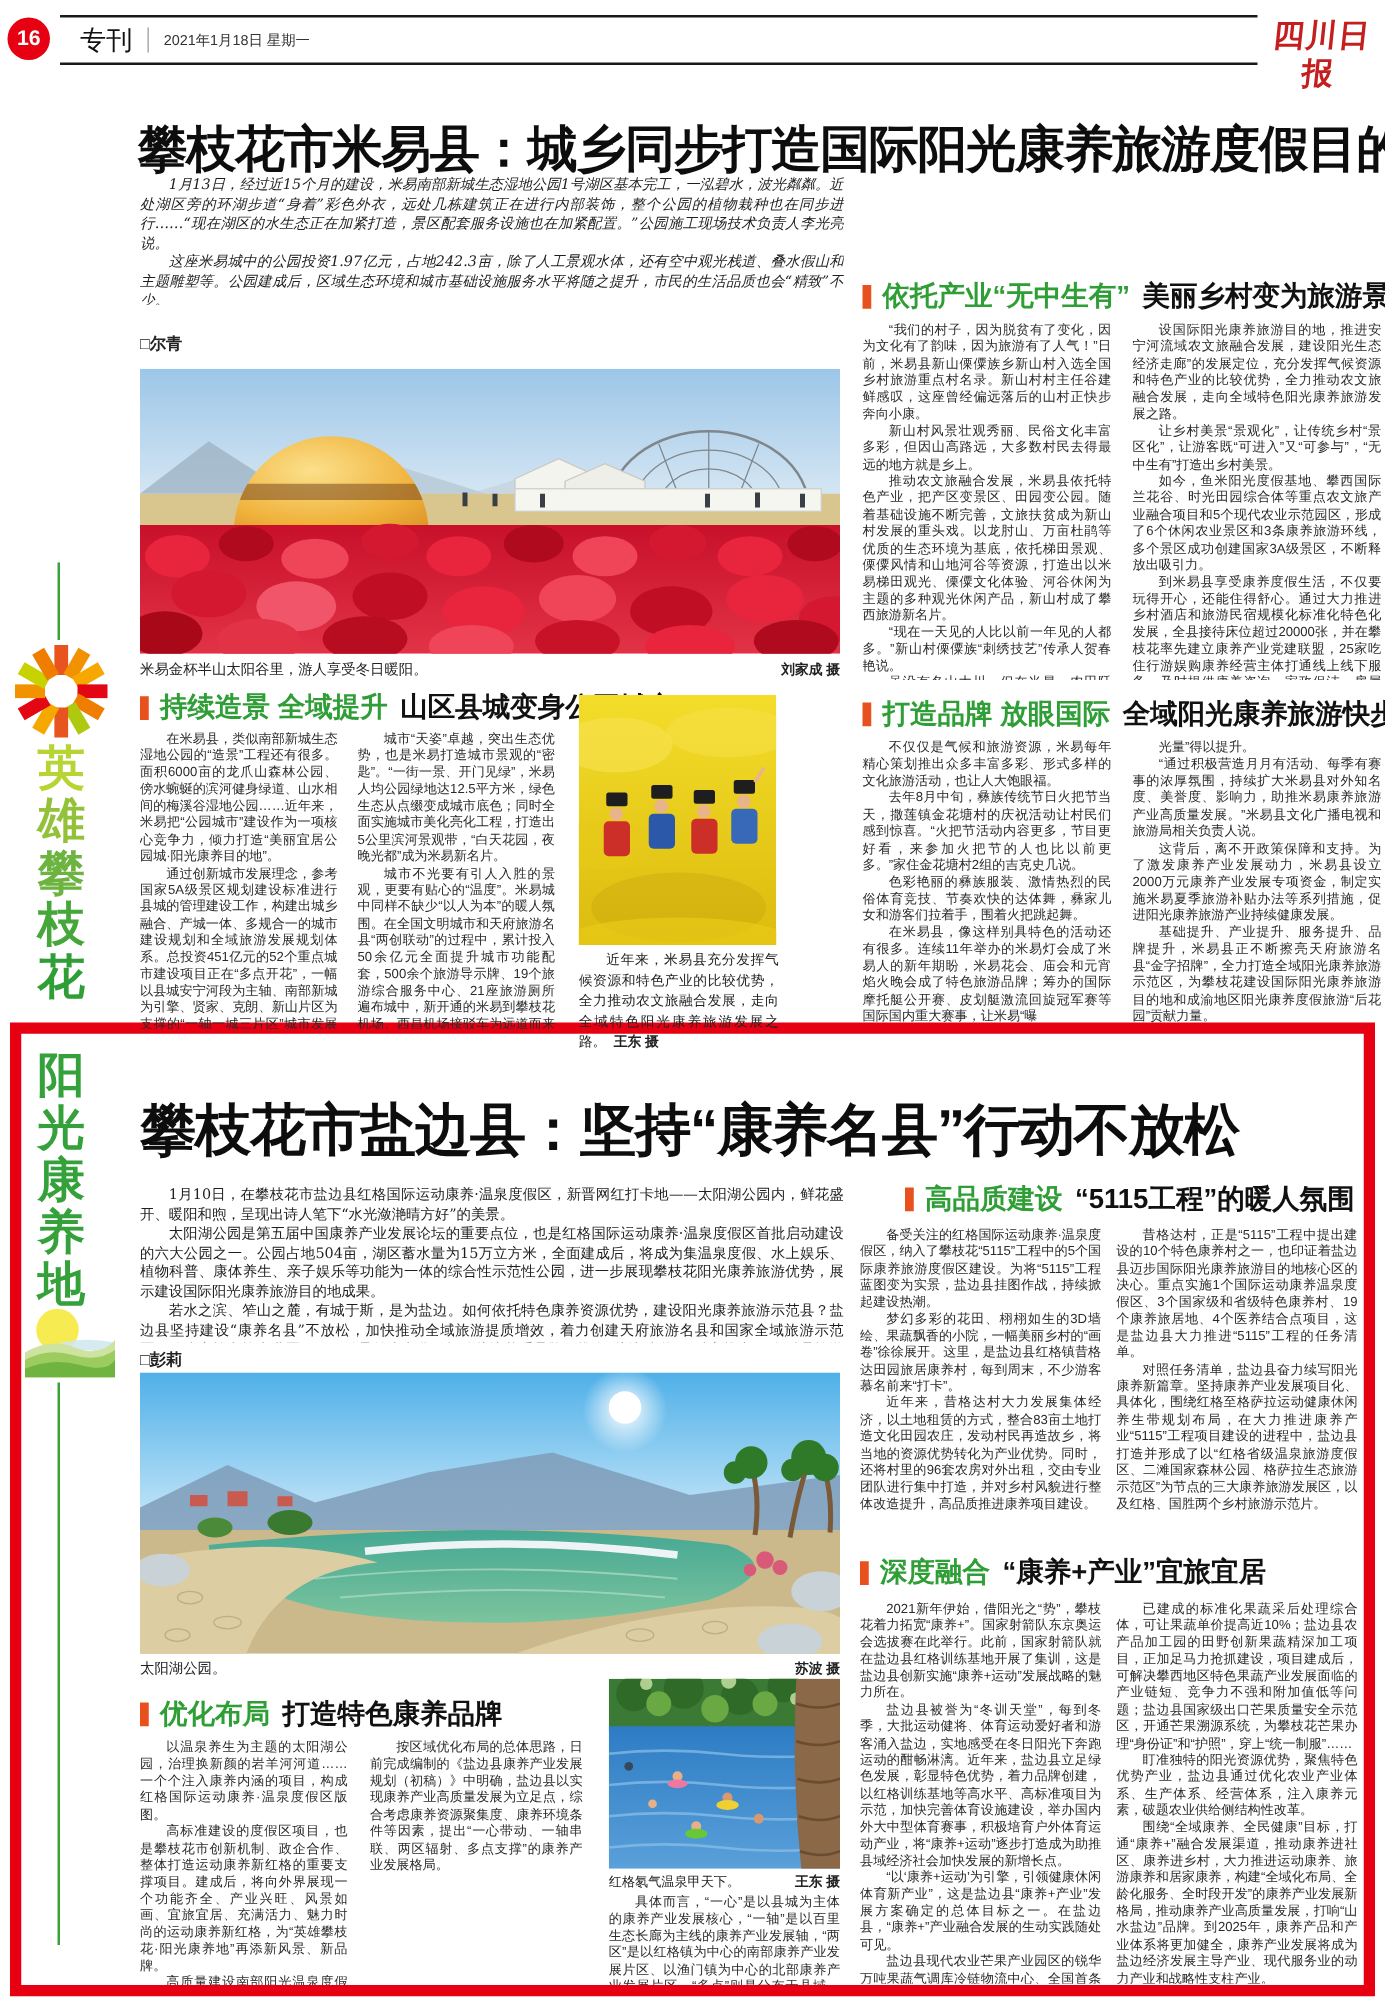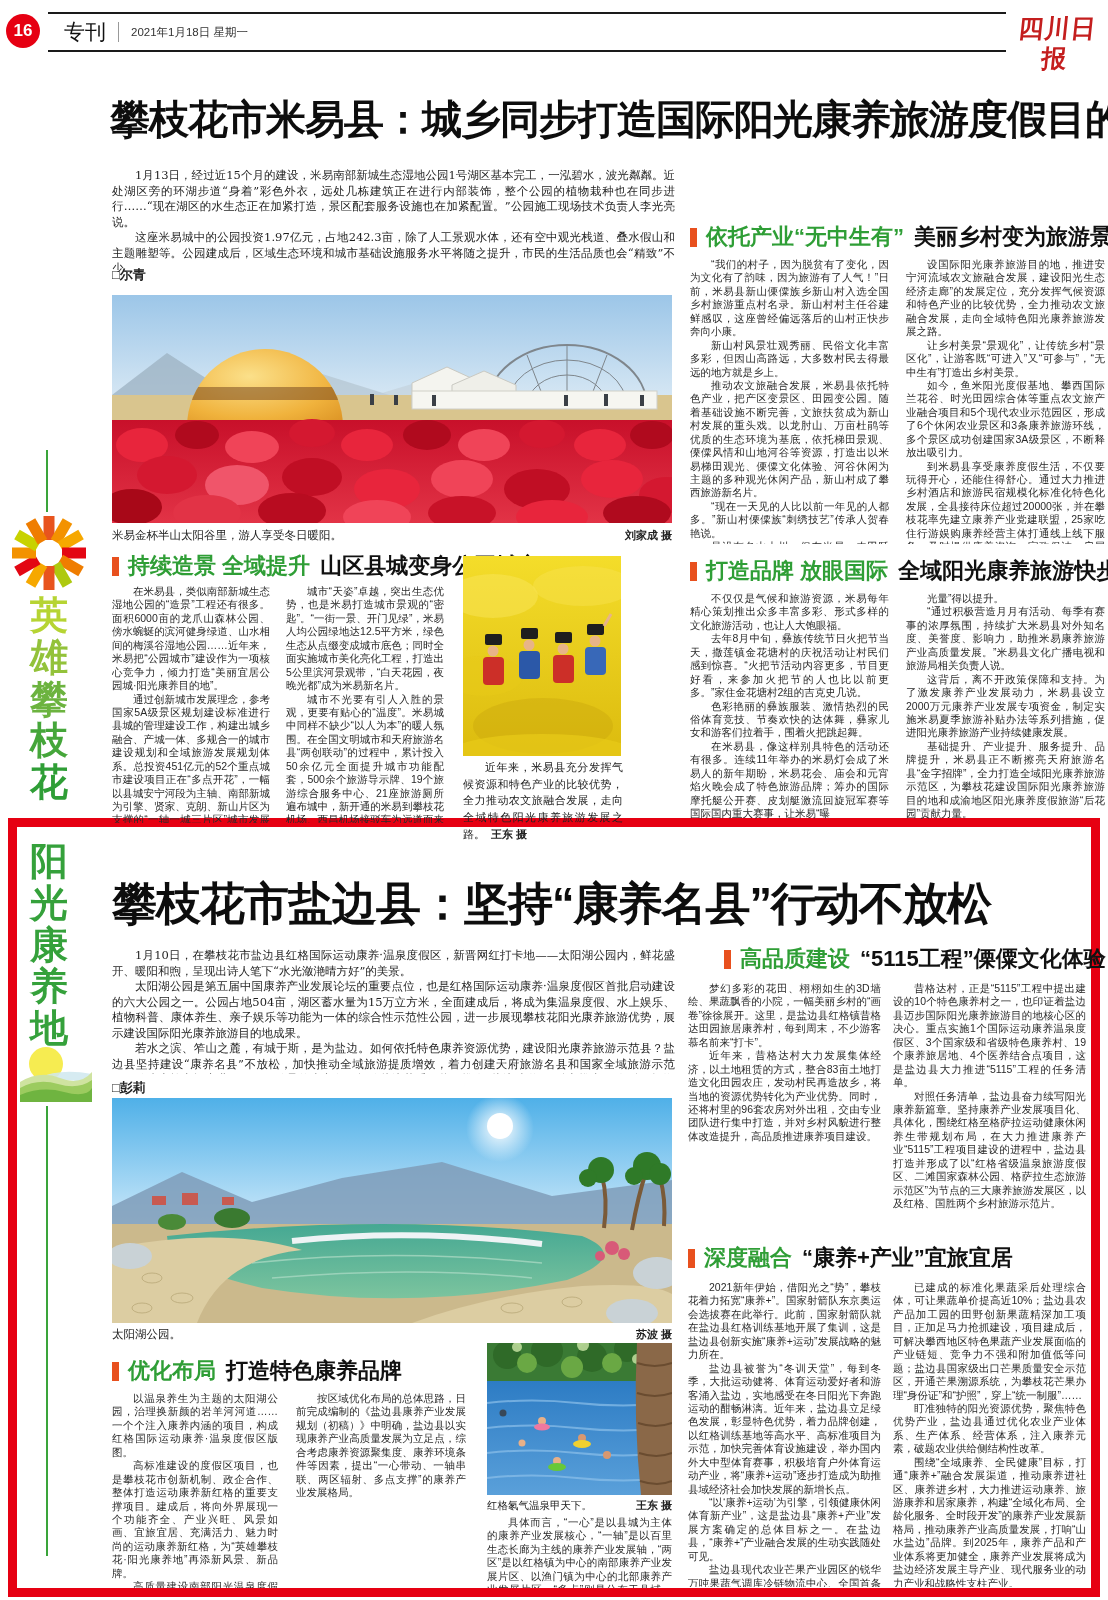--- a/index.html
+++ b/index.html
@@ -116,21 +116,21 @@
   <path d="M0,40 Q20,28 40,36 T72,30 L72,60 L0,60 Z" fill="#cfe3a0"></path>
   <path d="M0,46 Q18,36 38,42 T72,38 L72,60 L0,60 Z" fill="#9ccb5f"></path>
   <path d="M0,53 Q22,44 44,50 T72,46 L72,60 L0,60 Z" fill="#6fb440"></path>
 </svg>
 <div class="abs vline" style="left:46px; top:1106px; height:450px;"></div>
 
 <div class="abs redbox"></div>
 
 <h1 class="abs headline1">攀枝花市米易县：城乡同步打造国际阳光康养旅游度假目的地</h1>
 
-<div class="abs intro" style="left:112px; top:168px; width:563px; height:104px; overflow:hidden;">
+<div class="abs intro" style="left:112px; top:140px; width:563px; height:104px; overflow:hidden;font-style:italic;">
     <p>1月13日，经过近15个月的建设，米易南部新城生态湿地公园1号湖区基本完工，一泓碧水，波光粼粼。近处湖区旁的环湖步道“身着”彩色外衣，远处几栋建筑正在进行内部装饰，整个公园的植物栽种也在同步进行……“现在湖区的水生态正在加紧打造，景区配套服务设施也在加紧配置。”公园施工现场技术负责人李光亮说。</p>
     <p>这座米易城中的公园投资1.97亿元，占地242.3亩，除了人工景观水体，还有空中观光栈道、叠水假山和主题雕塑等。公园建成后，区域生态环境和城市基础设施服务水平将随之提升，市民的生活品质也会“精致”不少。</p>
   </div>
 <div class="abs byline" style="left:112px; top:266px;">□尔青</div>
 
 <svg class="abs photo" style="left:112px; top:295px;" width="560" height="228" viewBox="0 0 560 228">
   <defs>
     <linearGradient id="sky1" x1="0" y1="0" x2="0" y2="1">
       <stop offset="0" stop-color="#9cc6e8"></stop>
         <stop offset="1" stop-color="#e6f0f7"></stop>
@@ -437,23 +437,24 @@
   <span>红格氡气温泉甲天下。</span>
   <span class="credit">王东 摄</span>
 </div>
 <div class="abs bcol" style="left:487px; top:1516px; width:185px; height:72px;">
     <p>具体而言，“一心”是以县城为主体的康养产业发展核心，“一轴”是以百里生态长廊为主线的康养产业发展轴，“两区”是以红格镇为中心的南部康养产业发展片区、以渔门镇为中心的北部康养产业发展片区，“多点”则是分布于县域、全面支撑康养产业发展的重大项目点。</p>
   </div>
 
 <div class="abs sec-head" style="left:688px; top:944px;padding-left:36px;">
   <span class="bar"></span>
   <span class="tag">高品质建设</span>
-  <span class="ttl">“5115工程”傈僳文化体验</span>
+  <span class="ttl">“5115工程”的暖人氛围</span>
 </div>
 <div class="abs bcol" style="left:688px; top:982px; width:193px; height:253px;">
+    <p>备受关注的红格国际运动康养·温泉度假区，纳入了攀枝花“5115”工程中的5个国际康养旅游度假区建设。为将“5115”工程蓝图变为实景，盐边县挂图作战，持续掀起建设热潮。</p>
     <p>梦幻多彩的花田、栩栩如生的3D墙绘、果蔬飘香的小院，一幅美丽乡村的“画卷”徐徐展开。这里，是盐边县红格镇昔格达田园旅居康养村，每到周末，不少游客慕名前来“打卡”。</p>
     <p>近年来，昔格达村大力发展集体经济，以土地租赁的方式，整合83亩土地打造文化田园农庄，发动村民再造故乡，将当地的资源优势转化为产业优势。同时，还将村里的96套农房对外出租，交由专业团队进行集中打造，并对乡村风貌进行整体改造提升，高品质推进康养项目建设。</p>
   </div>
 <div class="abs bcol" style="left:893px; top:982px; width:193px; height:253px;">
     <p>昔格达村，正是“5115”工程中提出建设的10个特色康养村之一，也印证着盐边县迈步国际阳光康养旅游目的地核心区的决心。重点实施1个国际运动康养温泉度假区、3个国家级和省级特色康养村、19个康养旅居地、4个医养结合点项目，这是盐边县大力推进“5115”工程的任务清单。</p>
     <p>对照任务清单，盐边县奋力续写阳光康养新篇章。坚持康养产业发展项目化、具体化，围绕红格至格萨拉运动健康休闲养生带规划布局，在大力推进康养产业“5115”工程项目建设的进程中，盐边县打造并形成了以“红格省级温泉旅游度假区、二滩国家森林公园、格萨拉生态旅游示范区”为节点的三大康养旅游发展区，以及红格、国胜两个乡村旅游示范片。</p>
   </div>
 
 <div class="abs sec-head" style="left:688px; top:1243px;">
   <span class="bar"></span>

